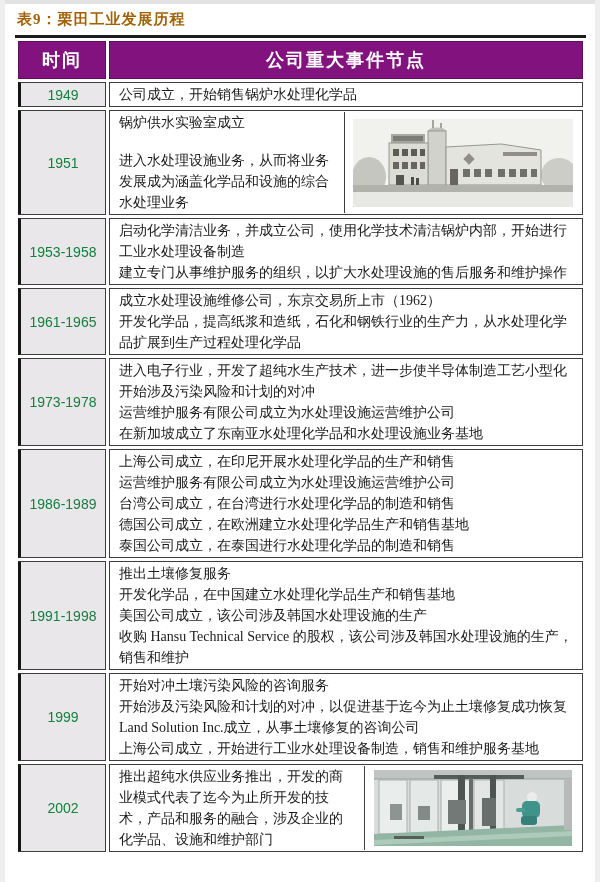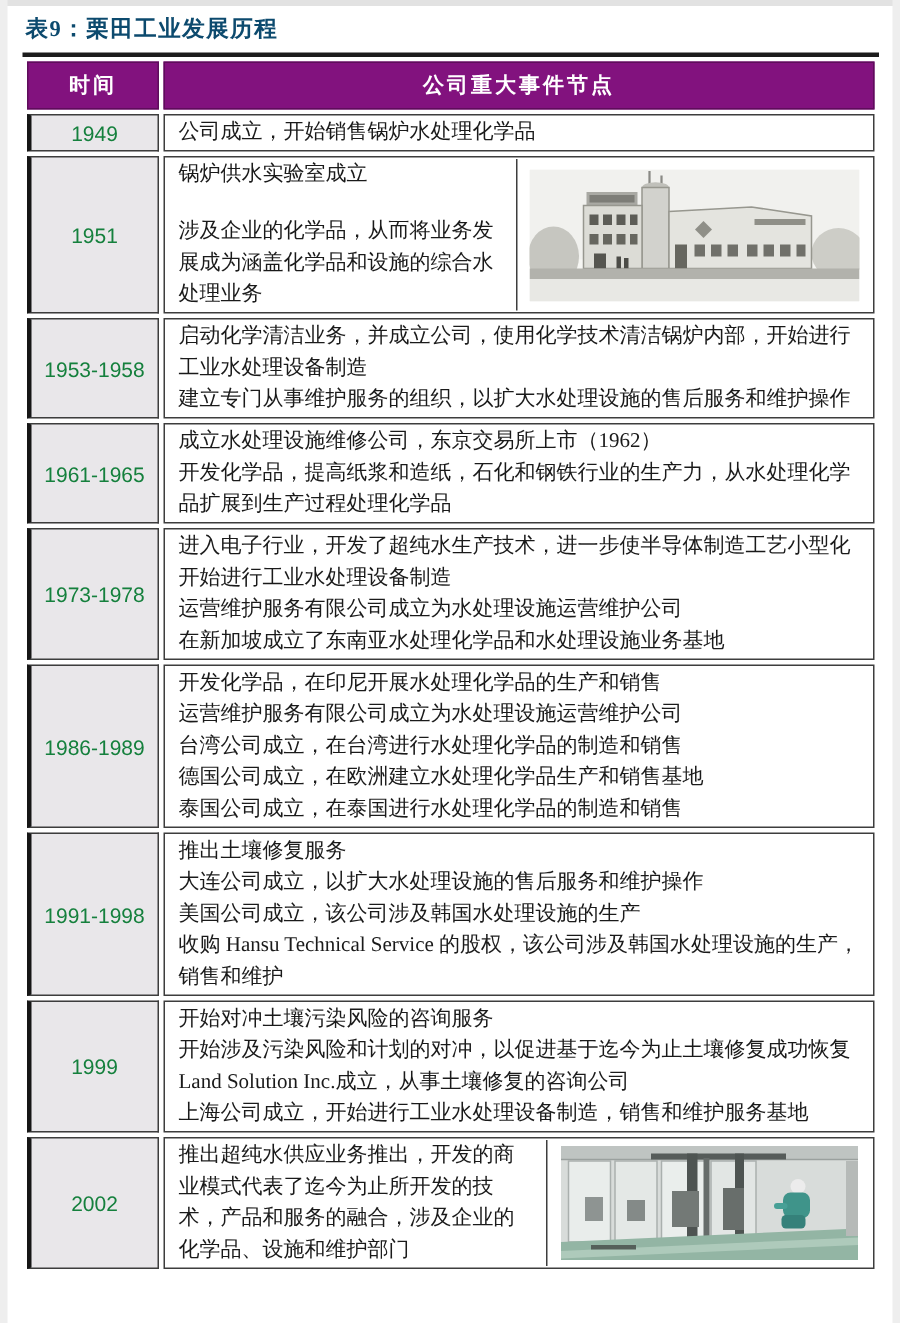--- a/index.html
+++ b/index.html
@@ -6,31 +6,31 @@
   body{
     width:600px;height:882px;background:#ffffff;overflow:hidden;
     font-family:"Liberation Serif","DejaVu Serif",serif;
     position:relative;
   }
   .edge-top{position:absolute;top:0;left:0;width:600px;height:4px;background:#e2e2e2;}
   .edge-left{position:absolute;top:0;left:0;width:5px;height:882px;background:#eeeeee;}
   .edge-right{position:absolute;top:0;right:0;width:5px;height:882px;background:#eeeeee;}
   .page{position:relative;padding:8px 14px 4px 15px;}
   .title{
-    color:#0c4a6e;font-weight:bold;font-size:15px;
+    color:#a16207;font-weight:bold;font-size:15px;
     padding:2px 0 6px 2px;border-bottom:3px solid #1c1c1c;
     font-family:"Liberation Serif","DejaVu Serif",serif;
     letter-spacing:1px;
   }
   table.history{
     width:100%;border-collapse:separate;border-spacing:3px 3px;
     margin-top:0;
   }
   th{
-    background:#82127E;color:#ffffff;font-weight:bold;font-size:14px;
+    background:#82127E;color:#ffffff;font-weight:bold;font-size:18px;
     padding:6px 0;text-align:center;border:1px solid #5e0d5b;
     letter-spacing:2px;
   }
   th.th-time{width:82px;}
   td{border:1px solid #3d3d3d;vertical-align:middle;}
   td.year-cell{
     background:#E9E7EA;text-align:center;
     border-left:3px solid #161616;
     font-family:"Liberation Sans","DejaVu Sans",sans-serif;
     font-size:14px;color:#15803d;width:82px;
@@ -76,21 +76,21 @@
             </div>
           </td>
   </tr>
 
   <tr>
     <td class="year-cell">1951</td>
     <td class="event-cell">
             <div class="cell-flex">
               <div class="events">
                 <div class="event-line">锅炉供水实验室成立</div>
-                <div class="event-line">涉及企业的化学品，从而将业务发展成为涵盖化学品和设施的综合水处理业务</div>
+                <div class="event-line">进入水处理设施业务，从而将业务发展成为涵盖化学品和设施的综合水处理业务</div>
               </div>
               <div class="photo-box photo-building">
   <svg width="220" height="88" viewBox="0 0 220 88" xmlns="http://www.w3.org/2000/svg">
     <rect x="0" y="0" width="220" height="88" fill="#f6f6f3"></rect>
     <rect x="0" y="0" width="220" height="60" fill="#f1f1ee"></rect>
     <ellipse cx="16" cy="58" rx="17" ry="20" fill="#c6c6c0"></ellipse>
     <ellipse cx="206" cy="56" rx="18" ry="17" fill="#cdcdc7"></ellipse>
     <rect x="38" y="15" width="34" height="9" fill="#a9a9a3"></rect>
     <rect x="40" y="17" width="30" height="5" fill="#7d7d77"></rect>
     <line x1="80" y1="1" x2="80" y2="10" stroke="#8a8a85" stroke-width="1.5"></line>
@@ -146,46 +146,46 @@
               <div class="event-line">开发化学品，提高纸浆和造纸，石化和钢铁行业的生产力，从水处理化学品扩展到生产过程处理化学品</div>
             </div>
           </td>
   </tr>
 
   <tr>
     <td class="year-cell">1973-1978</td>
     <td class="event-cell">
             <div class="events">
               <div class="event-line">进入电子行业，开发了超纯水生产技术，进一步使半导体制造工艺小型化</div>
-              <div class="event-line">开始进行工业水处理设备制造</div>
+              <div class="event-line">开始涉及污染风险和计划的对冲</div>
               <div class="event-line">运营维护服务有限公司成立为水处理设施运营维护公司</div>
               <div class="event-line">在新加坡成立了东南亚水处理化学品和水处理设施业务基地</div>
             </div>
           </td>
   </tr>
 
   <tr>
     <td class="year-cell">1986-1989</td>
     <td class="event-cell">
             <div class="events">
-              <div class="event-line">开发化学品，在印尼开展水处理化学品的生产和销售</div>
+              <div class="event-line">上海公司成立，在印尼开展水处理化学品的生产和销售</div>
               <div class="event-line">运营维护服务有限公司成立为水处理设施运营维护公司</div>
               <div class="event-line">台湾公司成立，在台湾进行水处理化学品的制造和销售</div>
               <div class="event-line">德国公司成立，在欧洲建立水处理化学品生产和销售基地</div>
               <div class="event-line">泰国公司成立，在泰国进行水处理化学品的制造和销售</div>
             </div>
           </td>
   </tr>
 
   <tr>
     <td class="year-cell">1991-1998</td>
     <td class="event-cell">
             <div class="events">
               <div class="event-line">推出土壤修复服务</div>
-              <div class="event-line">大连公司成立，以扩大水处理设施的售后服务和维护操作</div>
+              <div class="event-line">开发化学品，在中国建立水处理化学品生产和销售基地</div>
               <div class="event-line">美国公司成立，该公司涉及韩国水处理设施的生产</div>
               <div class="event-line">收购 Hansu Technical Service 的股权，该公司涉及韩国水处理设施的生产，销售和维护</div>
             </div>
           </td>
   </tr>
 
   <tr>
     <td class="year-cell">1999</td>
     <td class="event-cell">
             <div class="events">

